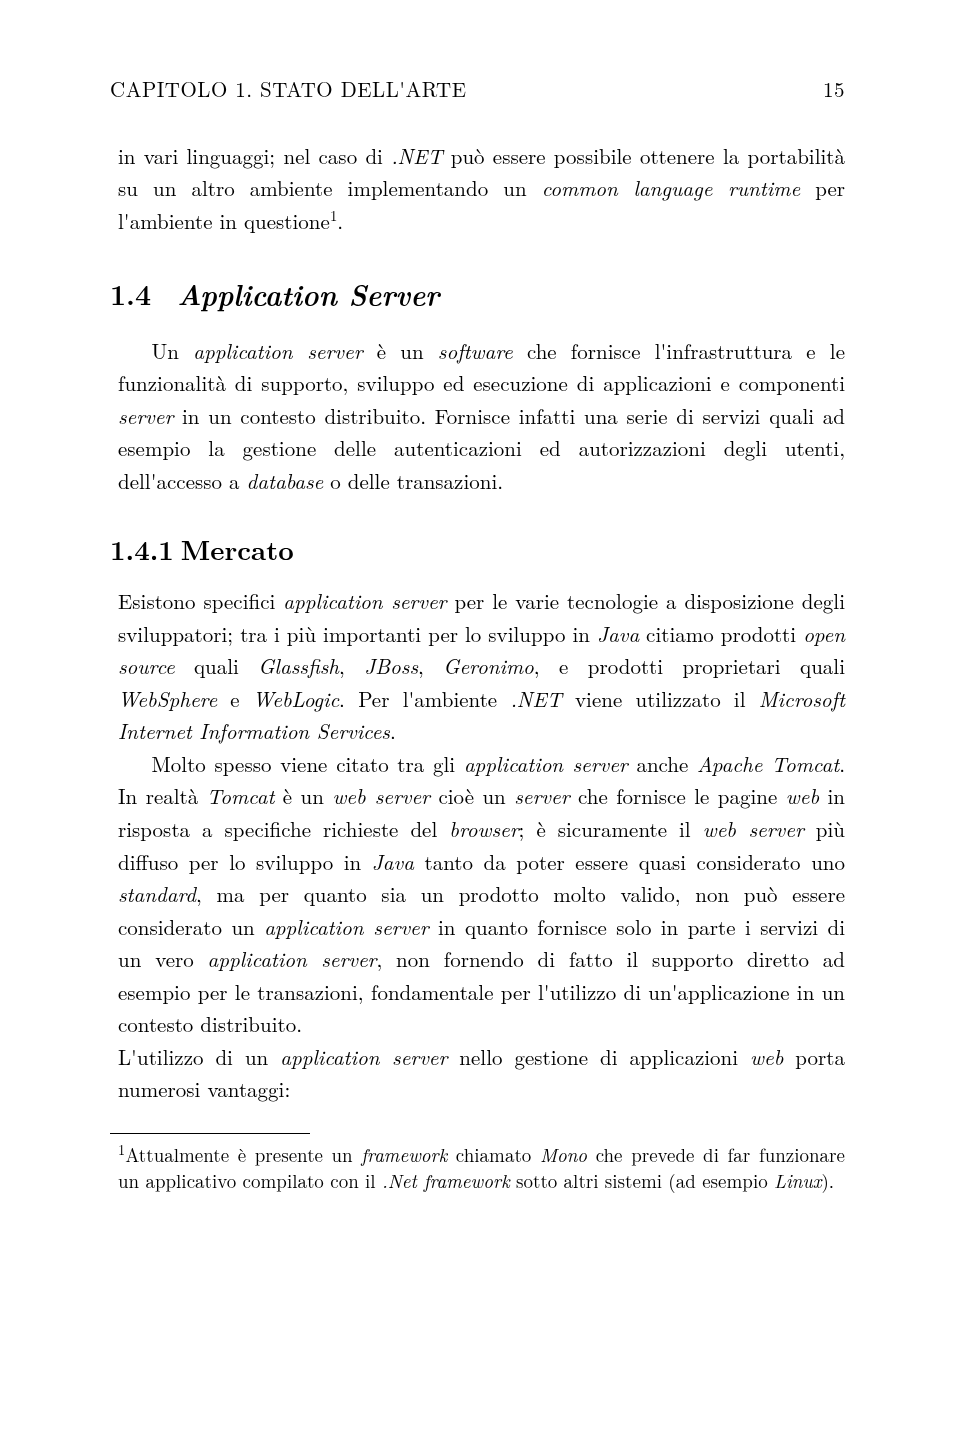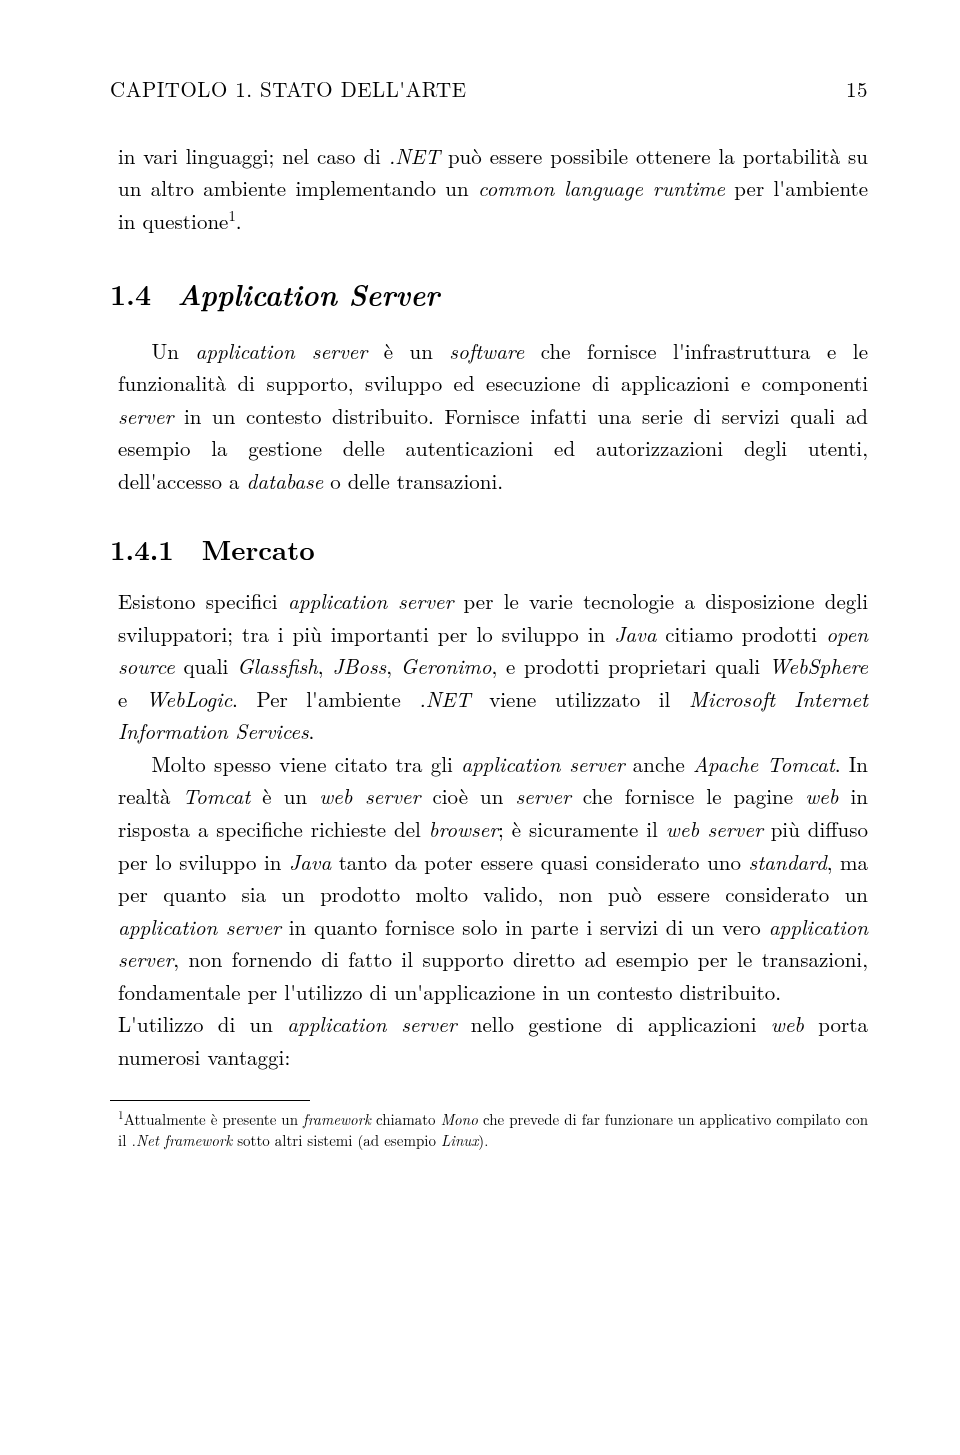--- a/index.html
+++ b/index.html
@@ -8,21 +8,21 @@
     padding: 0;
     background: #ffffff;
     font-family: "Latin Modern Roman", "CMU Serif", "Computer Modern", Georgia, "Times New Roman", serif;
     color: #000;
   }
   .page {
     width: 960px;
     min-height: 1455px;
     margin: 0 auto;
     box-sizing: border-box;
-    padding: 72px 92px 60px 110px;
+    padding: 72px 115px 60px 110px;
     position: relative;
     font-size: 21px;
     line-height: 1.55;
   }
   .running-head {
     display: flex;
     justify-content: space-between;
     font-variant: normal;
     font-size: 21px;
     letter-spacing: 0.5px;
@@ -55,29 +55,29 @@
     font-style: normal;
     font-weight: bold;
     margin-right: 26px;
   }
   h3.subsec {
     font-size: 27px;
     font-weight: bold;
     font-style: normal;
     margin: 32px 0 14px 0;
   }
-  h3.subsec .num { margin-right: 28px; }
+  h3.subsec .num { margin-right: 7px; }
   .footnotes-sep {
     border: none;
     border-top: 1px solid #000;
     width: 200px;
     margin: 28px 0 6px 0;
   }
   .footnote {
-    font-size: 15px;
+    font-size: 19px;
     line-height: 1.35;
     text-align: justify;
   }
   .footnote sup { font-size: 0.75em; }
 </style>
 </head>
 <body>
 
 <div class="page">
 

